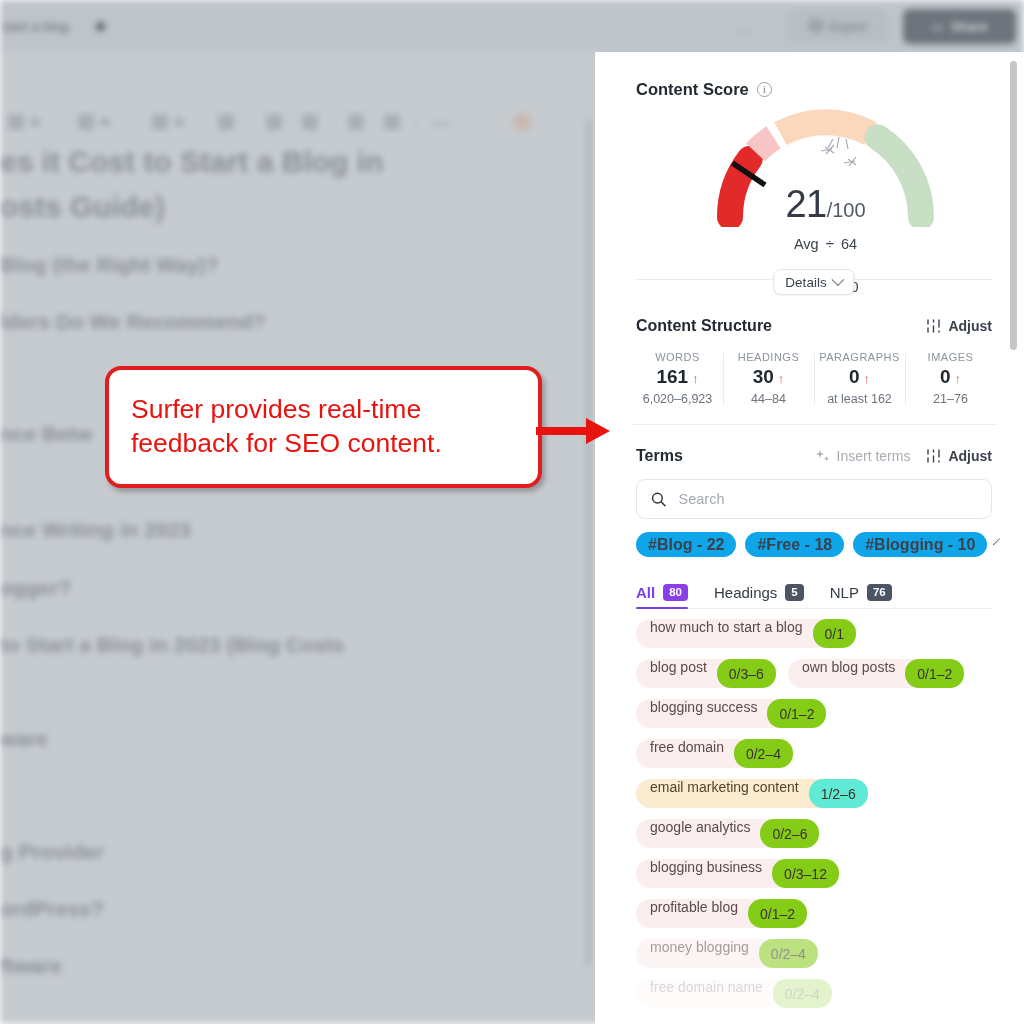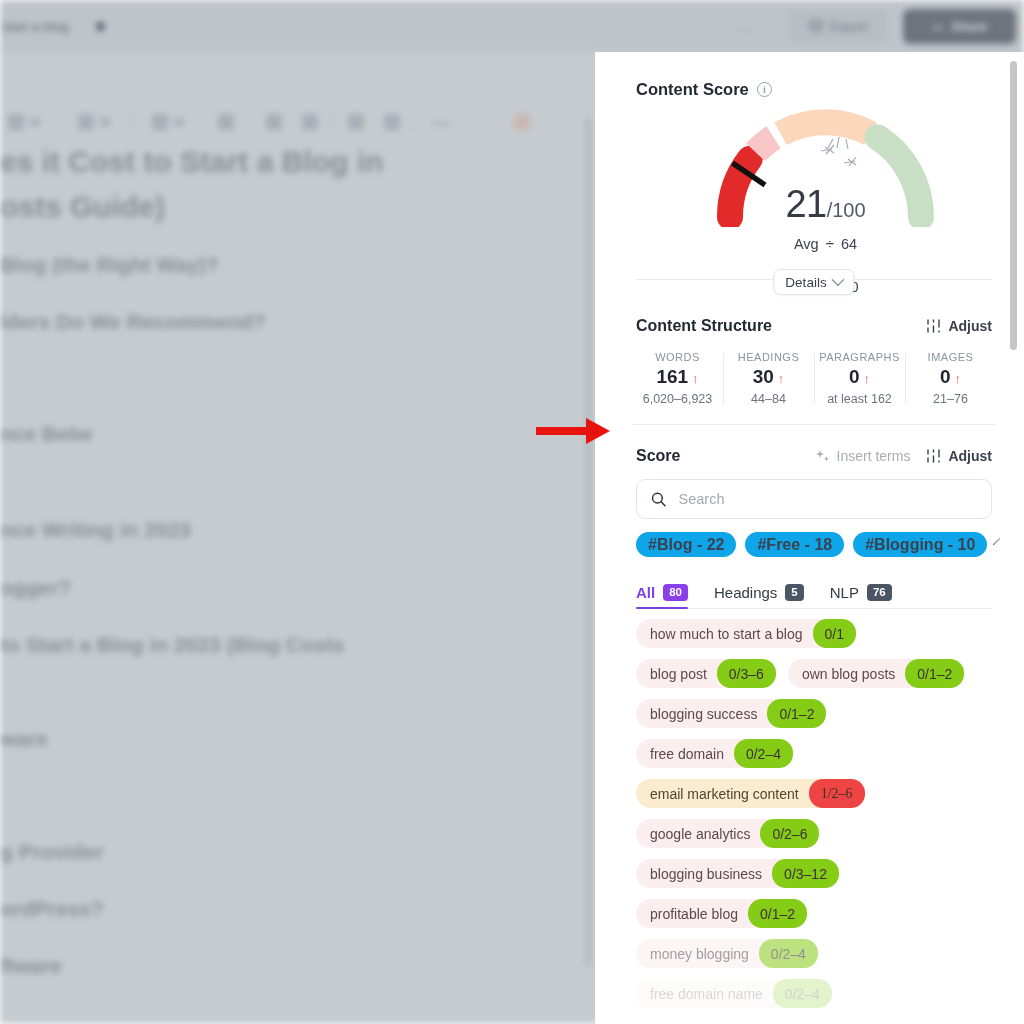--- a/index.html
+++ b/index.html
@@ -211,31 +211,31 @@
   .tab.active .t-lbl { color: #7b3fe4; font-weight: bold; }
   .tab.active .t-badge { background: #8b3fe8; }
   .tab.active::after {
     content: ""; position: absolute; left: 0; right: 0; bottom: -1px;
     height: 2.5px; background: #7b3fe4; border-radius: 2px;
   }
 
   .terms-list { margin: 10px 18px 0 18px; position: relative; }
   .term-row { display: flex; align-items: center; gap: 12px; margin-bottom: 11px; }
   .chip {
-    display: inline-flex; align-items: center; height: 29px;
+    display: inline-flex; height: 29px;
     border-radius: 15px; background: #fbeeee; padding: 0 0 0 14px;
     font-size: 14px; color: #5a4a4c; white-space: nowrap;
   }
   .chip .c-count {
     background: #84cc16; border-radius: 14px;
     padding: 0 12px; margin-left: 10px; height: 29px;
     display: flex; align-items: center; color: #3c3234;
   }
   .chip.warm { background: #fbeccf; color: #54442c; }
-  .chip.warm .c-count { background: #ef4444; color: #3e3222; font-family: Liberation Serif, serif; }
+  .chip.warm .c-count { background: #5eead4; color: #3e3222; }
   .chip.fade1 { opacity: .55; }
   .chip.fade2 { opacity: .22; }
 
   
   .callout {
     position: absolute; left: 105px; top: 366px;
     width: 437px; height: 122px;
     background: #ffffff; border: 4px solid #e21d1d; border-radius: 16px;
     box-shadow: 3px 4px 5px rgba(0,0,0,.25);
     display: flex; align-items: center;
@@ -407,21 +407,21 @@
           <div class="m-label">IMAGES</div>
           <div class="m-value">
               <span>0</span>
               <span class="m-arrow">↑</span>
             </div>
           <div class="m-range">21–76</div>
         </div>
       </div>
 
       <div class="terms-head">
-        <span class="sec-title">Score</span>
+        <span class="sec-title">Terms</span>
         <div class="sec-actions">
           <span class="act muted">
             <svg width="15" height="15" viewBox="0 0 15 15">
               <g fill="#a8aeb6">
                 <path d="M5 1 L6 4 L9 5 L6 6 L5 9 L4 6 L1 5 L4 4 Z"></path>
                 <path d="M11.5 7 L12.2 9 L14 9.7 L12.2 10.4 L11.5 12.4 L10.8 10.4 L9 9.7 L10.8 9 Z"></path>
               </g>
             </svg>
             <span>Insert terms</span>
           </span>
@@ -538,17 +538,20 @@
         </div>
       </div>
 
     </div>
 
     <div class="panel-scrollbar-track">
       <div class="panel-scrollbar-thumb"></div>
     </div>
   </div>
 
+  <div class="callout">
+    <div class="callout-text">Surfer provides real-time feedback for SEO content.</div>
+  </div>
   <svg class="callout-arrow" width="76" height="32" viewBox="0 0 76 32">
     <path d="M0 12 L50 12 L50 3 L74 16 L50 29 L50 20 L0 20 Z" fill="#e8130f"></path>
   </svg>
 
 </div>
 
 </body></html>

